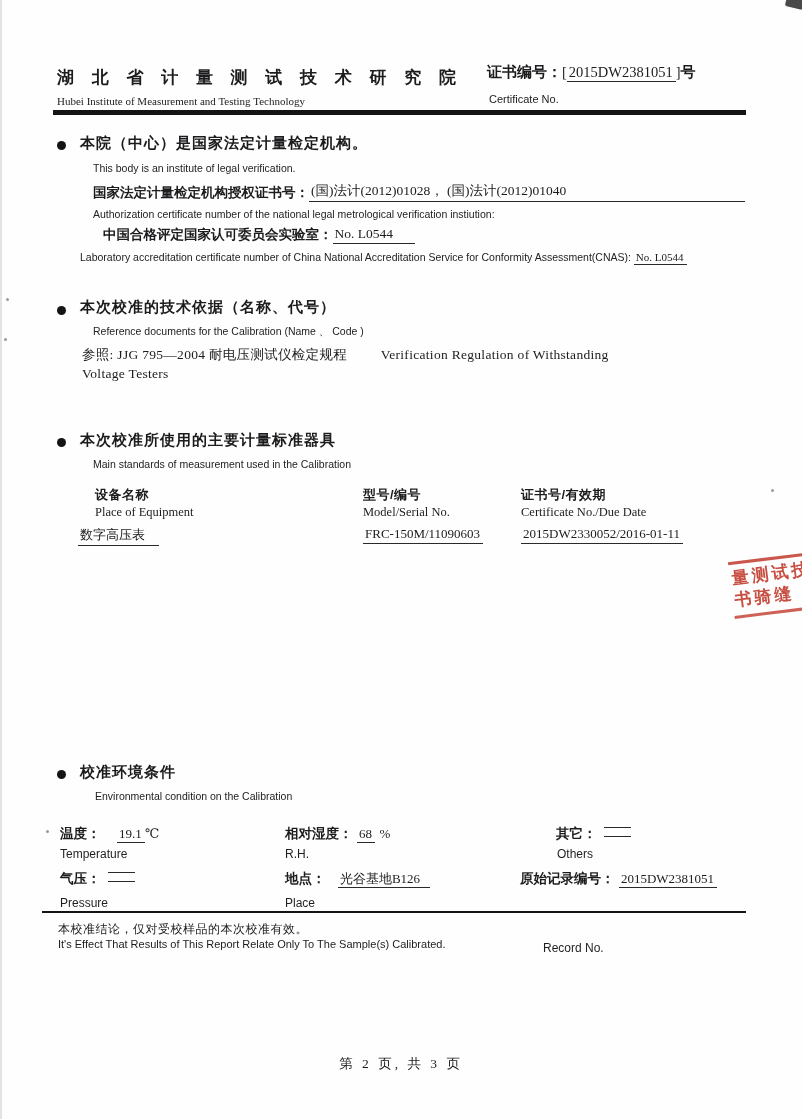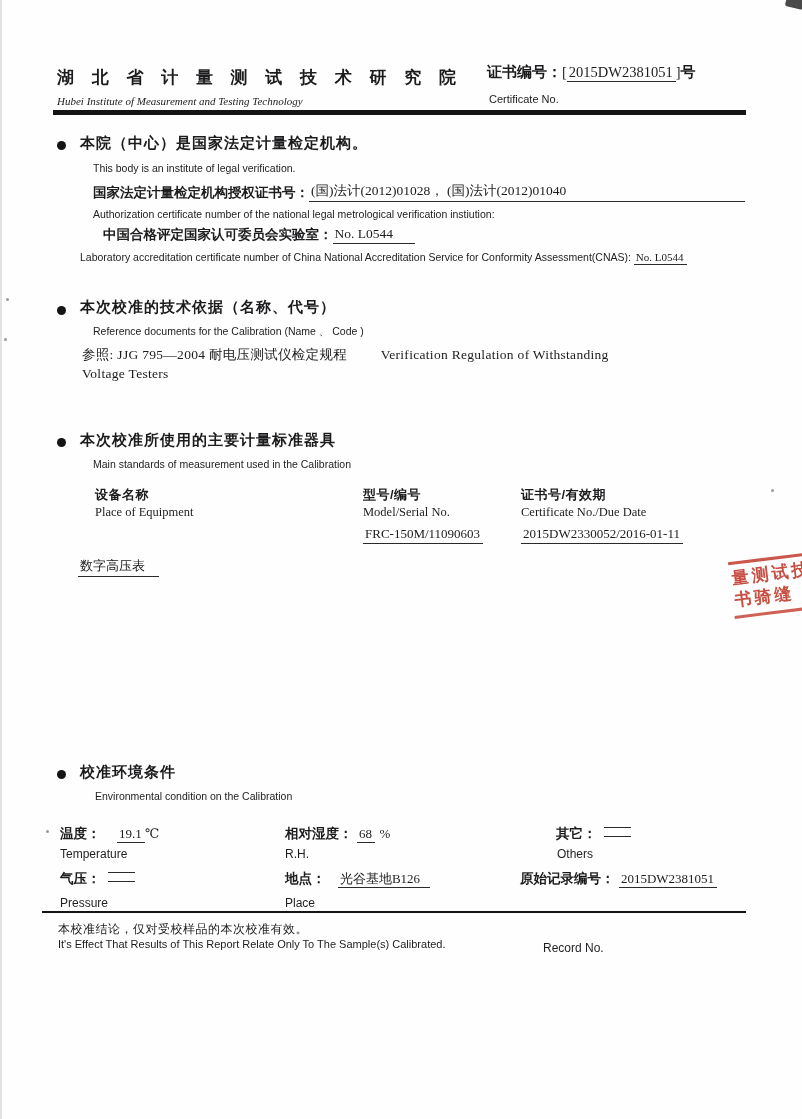--- a/index.html
+++ b/index.html
@@ -59,21 +59,21 @@
 <div class="page">
 
   <div class="abs edge-line" style="left:0;top:0;width:2px;height:1119px;"></div>
   <div class="abs" style="left:786px;top:-4px;width:18px;height:12px;background:#4a4a4a;transform:rotate(14deg);border-radius:2px;"></div>
   <div class="abs artifact" style="left:6px;top:298px;width:3px;height:3px;"></div>
   <div class="abs artifact" style="left:4px;top:338px;width:3px;height:3px;"></div>
   <div class="abs artifact" style="left:46px;top:830px;width:3px;height:3px;"></div>
   <div class="abs artifact" style="left:771px;top:489px;width:3px;height:3px;"></div>
 
   <div class="abs inst-cn" style="left:57px;top:66px;">湖 北 省 计 量 测 试 技 术 研 究 院</div>
-  <div class="abs inst-en serif" style="left:57px;top:95px;font-style:italic;">Hubei Institute of Measurement and Testing Technology</div>
+  <div class="abs inst-en serif" style="left:57px;top:95px;">Hubei Institute of Measurement and Testing Technology</div>
 
   <div class="abs cert-line" style="left:487px;top:63px;">
     <span>证书编号：</span><span class="cert-no serif">[</span><span class="cert-no serif u">2015DW2381051</span><span class="cert-no serif">]</span><span>号</span>
   </div>
   <div class="abs" style="left:489px;top:93px;font-size:11px;">Certificate No.</div>
 
   <div class="abs rule" style="left:53px;top:110px;width:693px;height:4.5px;"></div>
 
   <div class="abs bullet" style="left:57px;top:141px;"></div>
   <div class="abs sec-title" style="left:80px;top:134px;">本院（中心）是国家法定计量检定机构。</div>
@@ -103,21 +103,21 @@
     <span style="margin-left:30px;">Verification Regulation of Withstanding</span>
   </div>
   <div class="abs serif refline" style="left:82px;top:366px;">Voltage Testers</div>
 
   <div class="abs bullet" style="left:57px;top:438px;"></div>
   <div class="abs sec-title" style="left:80px;top:431px;">本次校准所使用的主要计量标准器具</div>
   <div class="abs small-en" style="left:93px;top:458px;">Main standards of measurement used in the Calibration</div>
 
   <div class="abs thead-cn" style="left:95px;top:486px;">设备名称</div>
   <div class="abs thead-en serif" style="left:95px;top:505px;">Place of Equipment</div>
-  <div class="abs tval serif u" style="left:78px;top:557px;padding-right:14px;">数字高压表</div>
+  <div class="abs tval serif u" style="left:78px;top:526px;padding-right:14px;">数字高压表</div>
 
   <div class="abs thead-cn" style="left:363px;top:486px;">型号/编号</div>
   <div class="abs thead-en serif" style="left:363px;top:505px;">Model/Serial No.</div>
   <div class="abs tval serif u" style="left:363px;top:526px;">FRC-150M/11090603</div>
 
   <div class="abs thead-cn" style="left:521px;top:486px;">证书号/有效期</div>
   <div class="abs thead-en serif" style="left:521px;top:505px;">Certificate No./Due Date</div>
   <div class="abs tval serif u" style="left:521px;top:526px;">2015DW2330052/2016-01-11</div>
 
   <div class="stamp">
@@ -159,14 +159,15 @@
 
   <div class="abs env-en" style="left:60px;top:896px;">Pressure</div>
   <div class="abs env-en" style="left:285px;top:896px;">Place</div>
   <div class="abs env-en" style="left:543px;top:896px;margin-top:45px;">Record No.</div>
 
   <div class="abs rule" style="left:42px;top:911px;width:704px;height:2px;"></div>
 
   <div class="abs note-cn" style="left:58px;top:921px;">本校准结论，仅对受校样品的本次校准有效。</div>
   <div class="abs note-en" style="left:58px;top:938px;">It's Effect That Results  of This Report Relate Only To The Sample(s) Calibrated.</div>
 
+  <div class="abs serif page-num" style="left:0;top:1055px;">第 2 页, 共 3 页</div>
 
 </div>
 
 </body></html>

